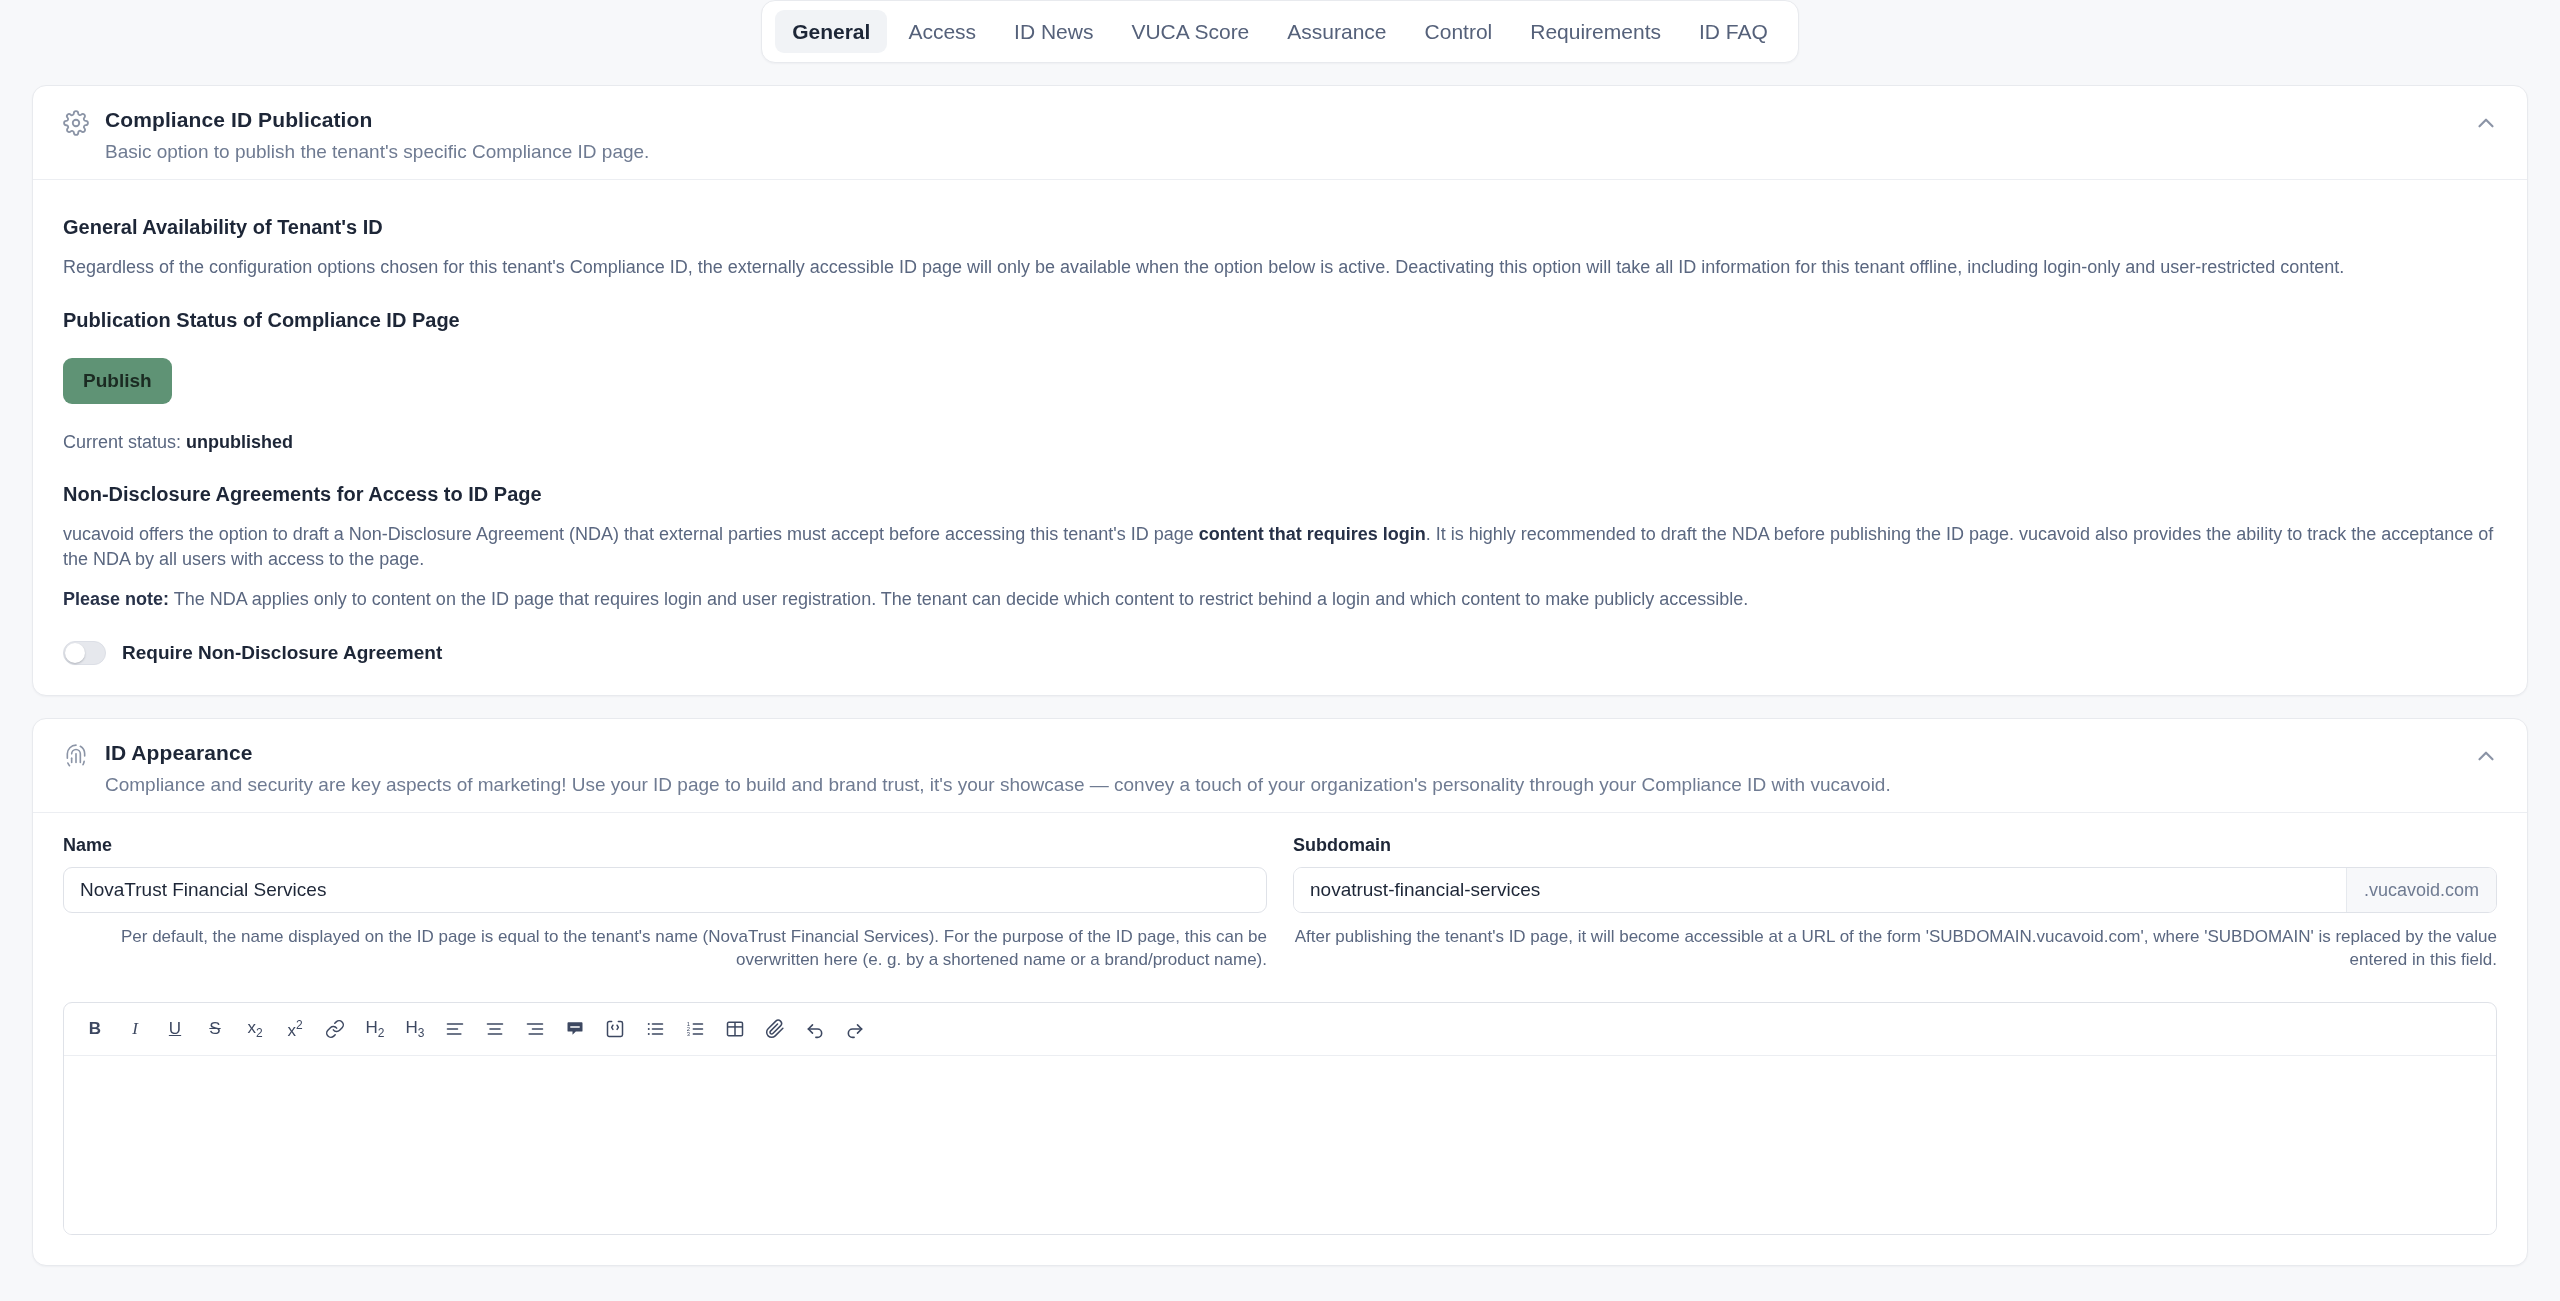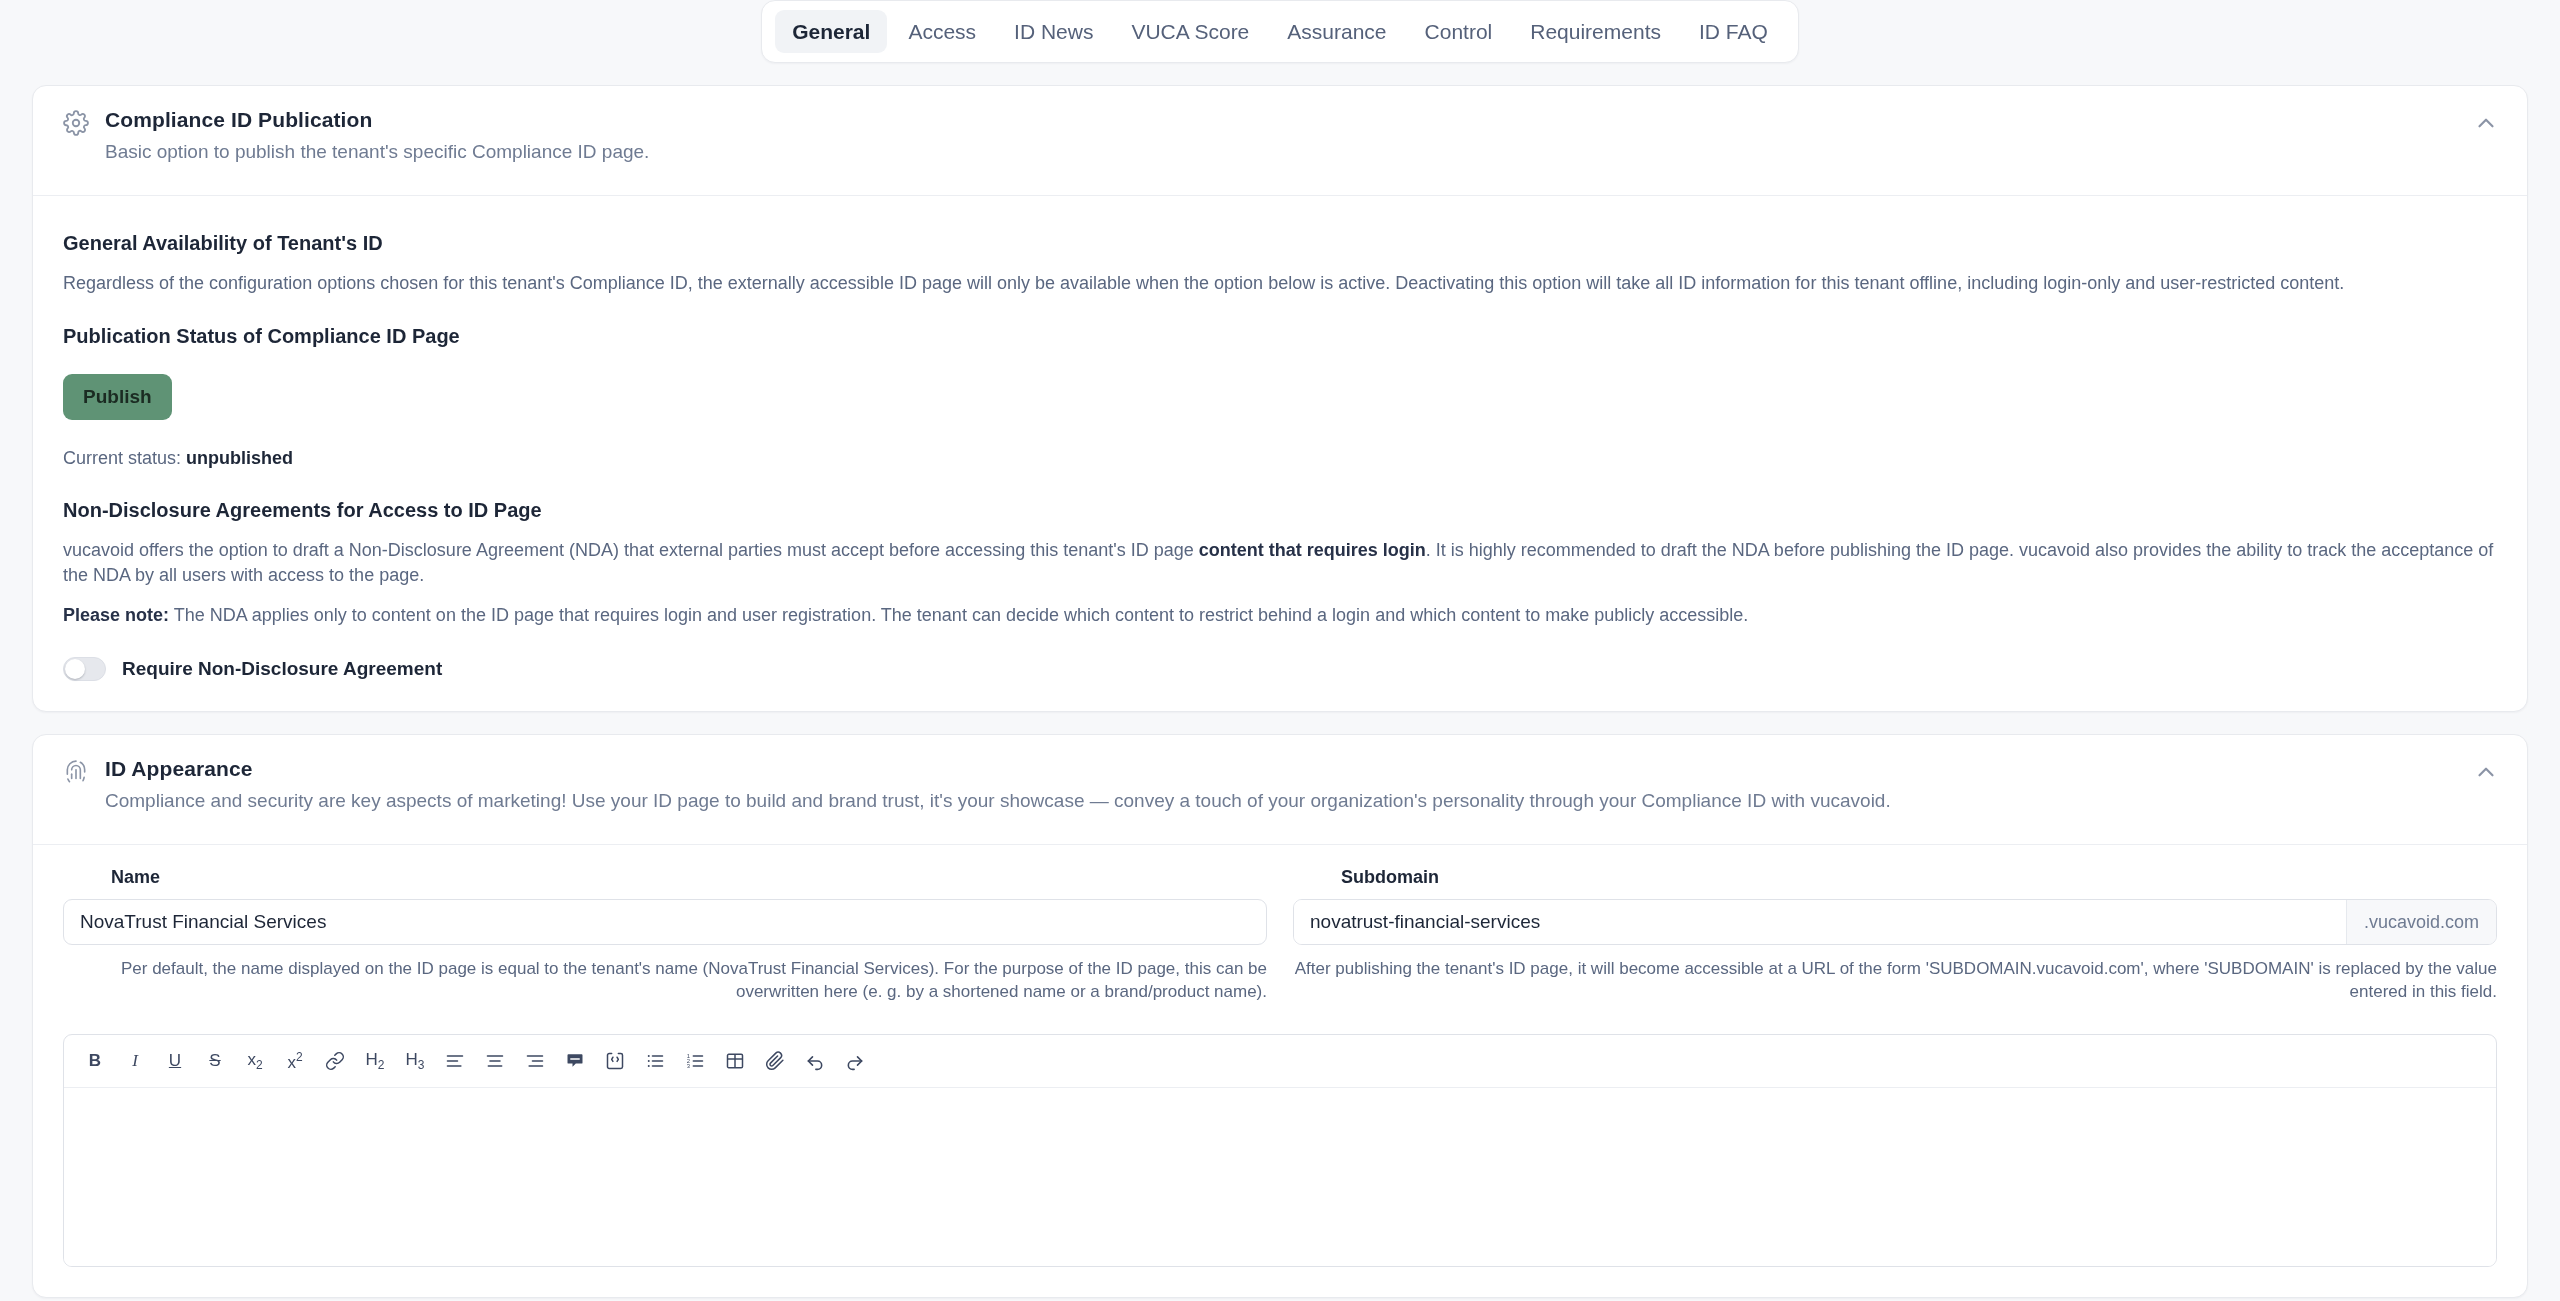--- a/index.html
+++ b/index.html
@@ -41,21 +41,21 @@
   .card {
     background: #ffffff;
     border: 1px solid #e8eaee;
     border-radius: 14px;
     margin: 22px 32px 0 32px;
     box-shadow: 0 1px 2px rgba(16,24,40,.04);
   }
   .card-head {
     display: flex;
     align-items: flex-start;
-    padding: 22px 28px 32px 22px;
+    padding: 22px 28px 16px 22px;
     border-bottom: 1px solid #eceef2;
     position: relative;
   }
   .card-head .head-icon {
     width: 26px; height: 26px;
     flex: 0 0 26px;
     margin: 2px 16px 0 8px;
     color: #8b94a6;
   }
   .card-head .head-icon svg { width: 26px; height: 26px; display: block; }
@@ -99,21 +99,21 @@
   .toggle .knob {
     position: absolute; top: 1px; left: 1px;
     width: 20px; height: 20px; border-radius: 50%;
     background: #ffffff; box-shadow: 0 1px 2px rgba(16,24,40,.25);
   }
   .toggle-label { font-size: 19px; font-weight: 700; color: #1d2637; }
 
   
   .form-grid { display: flex; gap: 26px; }
   .col { flex: 1 1 0; min-width: 0; }
-  label.fl { display: block; font-size: 18px; font-weight: 700; color: #1d2637; margin-bottom: 11px; margin-left: 48px; }
+  label.fl { display: block; font-size: 18px; font-weight: 700; color: #1d2637; margin-bottom: 11px; }
   .input {
     width: 100%;
     height: 46px;
     border: 1px solid #dfe2e8;
     border-radius: 9px;
     background: #fff;
     font-size: 19px;
     color: #1d2637;
     padding: 0 16px;
     font-family: "Liberation Sans", sans-serif;

